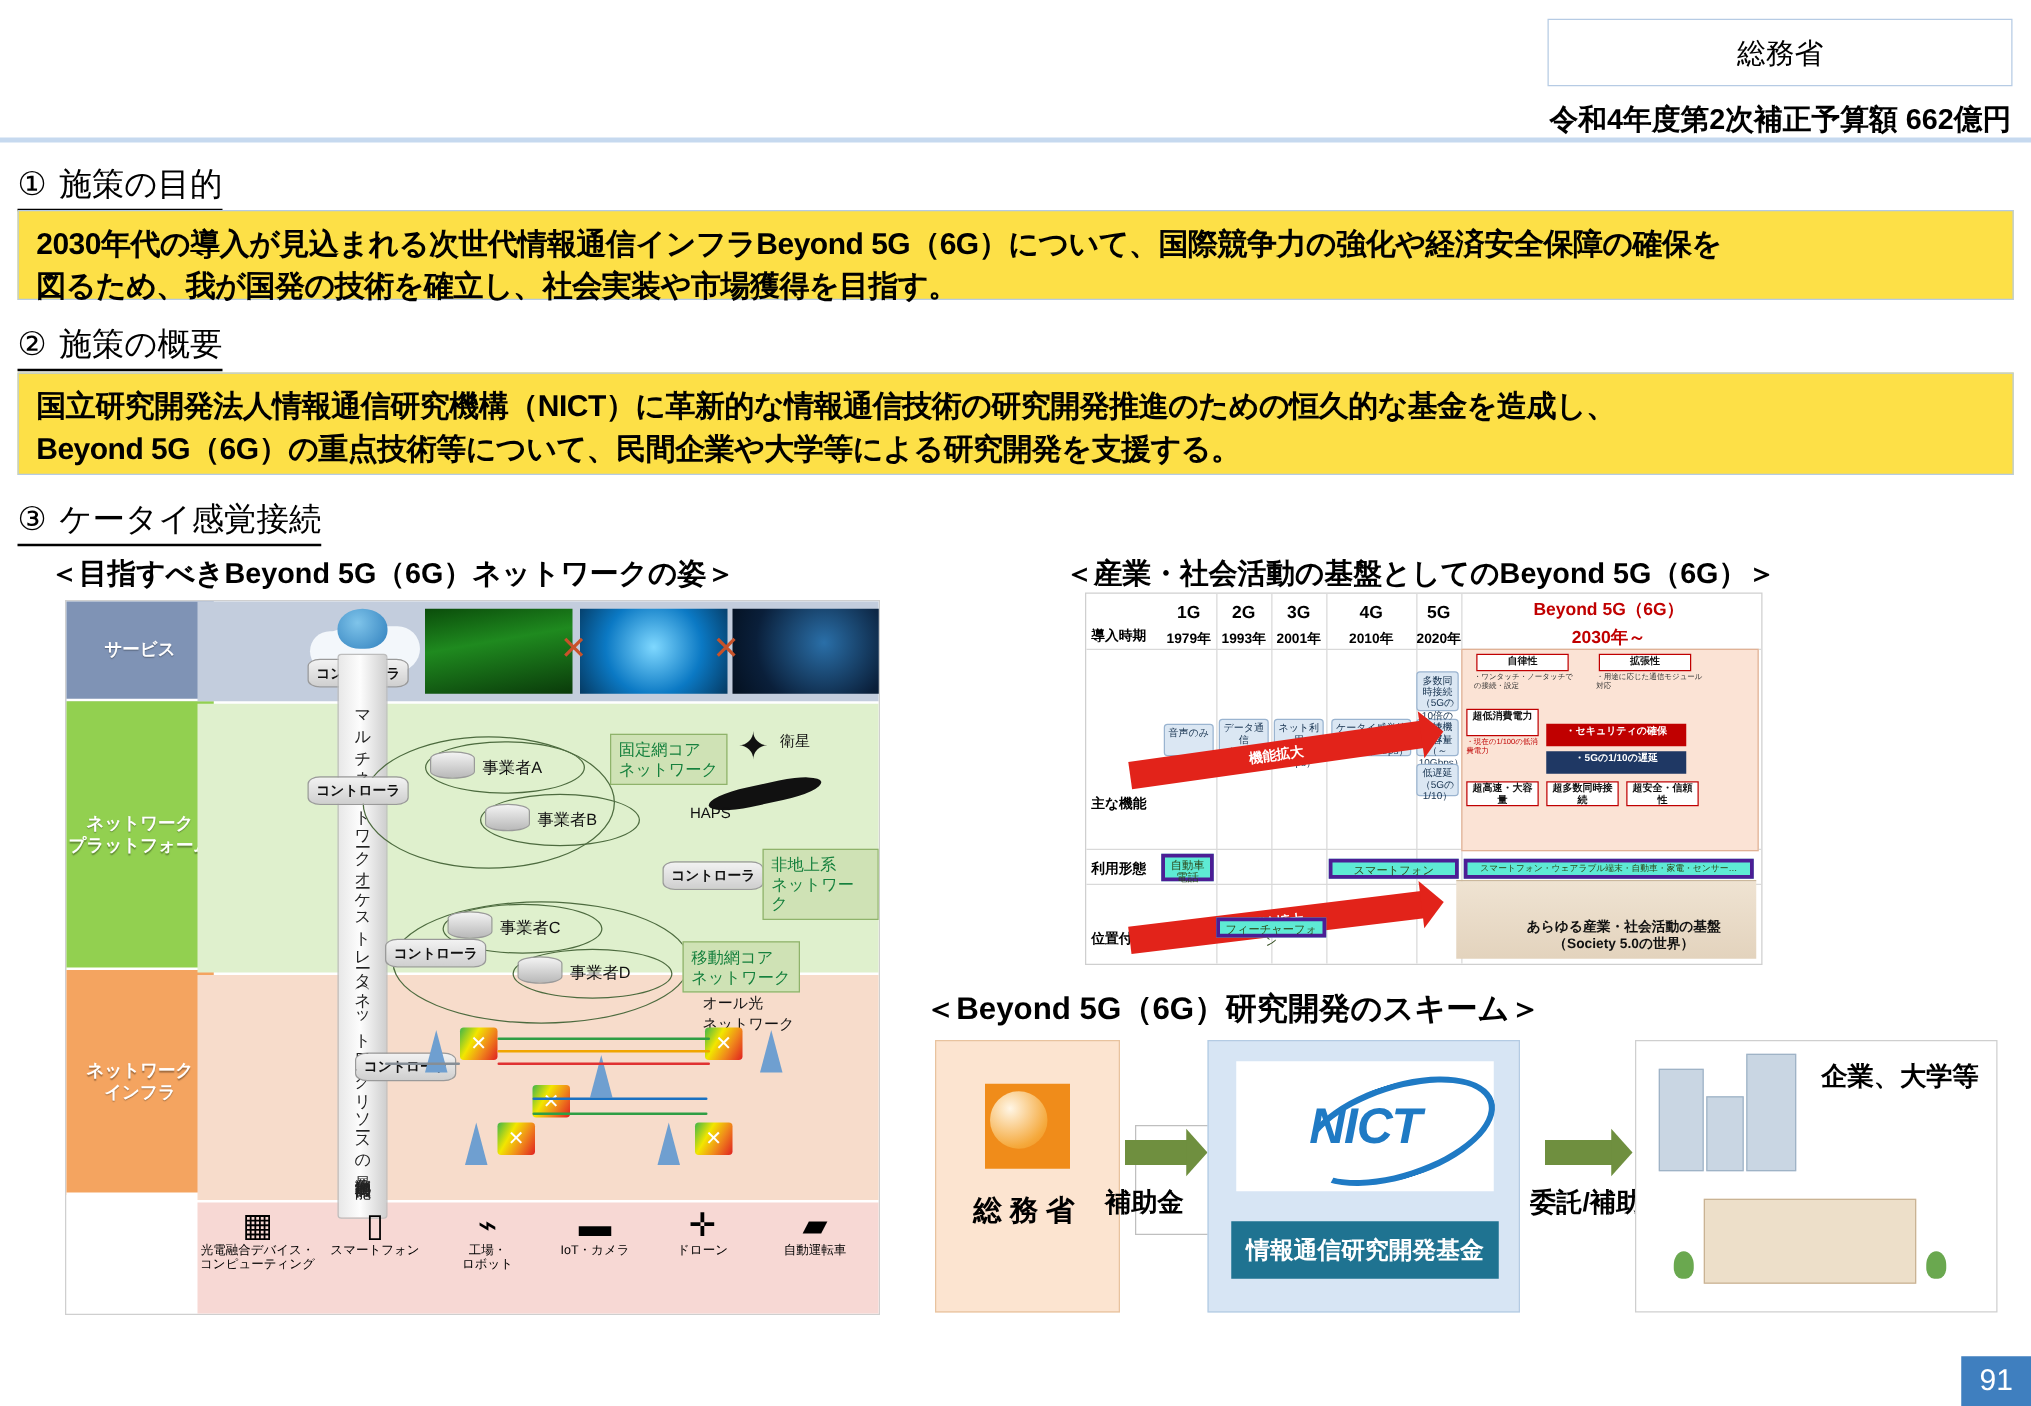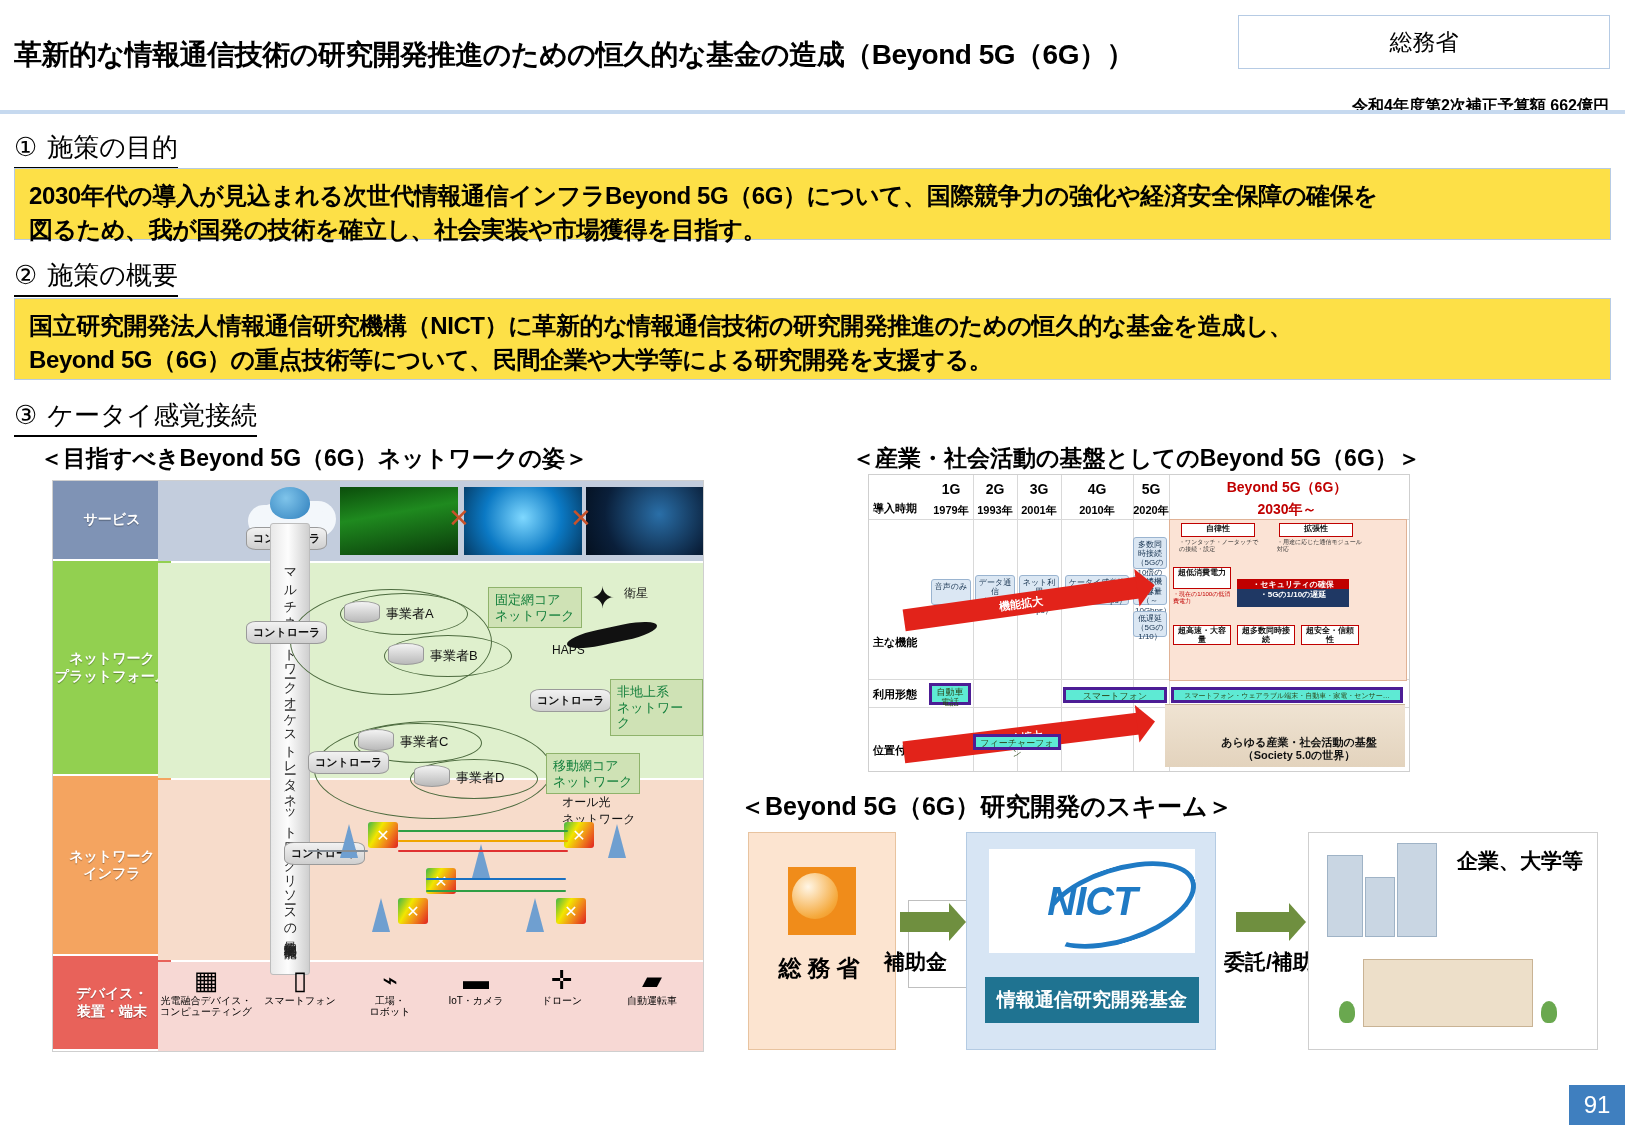--- a/index.html
+++ b/index.html
@@ -20,22 +20,22 @@
     font-size:28px;font-weight:bold;letter-spacing:-0.5px;
     white-space:nowrap;
   }
   .ministry-box{
     position:absolute;left:1238px;top:15px;width:370px;height:52px;
     border:1px solid #b6cbe4;background:#fff;
     display:flex;align-items:center;justify-content:center;
     font-size:23px;
   }
   .budget{
-    position:absolute;right:16px;top:96px;
-    font-size:16px;font-weight:bold;white-space:nowrap;
+    position:absolute;right:16px;top:80px;
+    font-size:23px;font-weight:bold;white-space:nowrap;
   }
   .header-rule{
     position:absolute;left:0;top:110px;width:1625px;height:4px;
     background:#c6d9ef;
   }
 
   
   .sec-head{
     position:absolute;font-size:26px;font-weight:normal;
     border-bottom:2px solid #000;padding-bottom:2px;white-space:nowrap;
@@ -307,21 +307,20 @@
     position:absolute;right:0;bottom:0;width:56px;height:40px;
     background:#3f7fbf;color:#fff;font-size:24px;
     display:flex;align-items:center;justify-content:center;
   }
 </style>
 </head>
 <body>
 
 <div class="page">
 
-  <div class="title">革新的な情報通信技術の研究開発推進のための恒久的な基金の造成（Beyond 5G（6G））</div>
   <div class="ministry-box">
     <span>総務省</span>
   </div>
   <div class="budget">令和4年度第2次補正予算額 662億円</div>
   <div class="header-rule"></div>
 
   <div class="sec-head" style="left:14px;top:130px;">
     <span class="num">①</span><span>施策の目的</span>
   </div>
   <div class="sec-box" style="left:14px;top:168px;width:1597px;height:72px;">
@@ -346,22 +345,20 @@
   <div class="sub-head" style="left:740px;top:790px;font-size:25px;">＜Beyond 5G（6G）研究開発のスキーム＞</div>
 
   <div class="net-fig">
 
     <div class="layer-col">
       <div class="layer l-service">サービス</div>
       <div class="layer l-platform" style="white-space:pre-line;">ネットワーク
 プラットフォーム</div>
       <div class="layer l-infra" style="white-space:pre-line;">ネットワーク
 インフラ</div>
-      <div class="layer l-device" style="white-space:pre-line;">デバイス・
-装置・端末</div>
     </div>
 
     <div class="stage">
       <div class="band b-service"></div>
       <div class="band b-platform"></div>
       <div class="band b-infra"></div>
       <div class="band b-device"></div>
 
       <div class="cloud" style="left:96px;top:22px;"></div>
       <div class="brain" style="left:112px;top:6px;"></div>
@@ -509,21 +506,21 @@
 
     <div class="b5g-panel"></div>
     <div class="whitechip" style="left:312px;top:48px;width:74px;height:14px;">自律性</div>
     <div class="whitechip" style="left:410px;top:48px;width:74px;height:14px;">拡張性</div>
     <div style="position:absolute;left:310px;top:64px;width:80px;font-size:6px;color:#333;line-height:1.2;">・ワンタッチ・ノータッチでの接続・設定</div>
     <div style="position:absolute;left:408px;top:64px;width:86px;font-size:6px;color:#333;line-height:1.2;">・用途に応じた通信モジュール対応</div>
 
     <div class="whitechip" style="left:304px;top:92px;width:58px;height:22px;white-space:pre-line;">超低消費電力</div>
     <div style="position:absolute;left:304px;top:116px;width:58px;font-size:6px;color:#c00000;line-height:1.2;">・現在の1/100の低消費電力</div>
     <div class="redchip" style="left:368px;top:104px;width:112px;height:18px;">・セキュリティの確保</div>
-    <div class="navychip" style="left:368px;top:114px;width:112px;height:18px;">・5Gの1/10の遅延</div>
+    <div class="navychip" style="left:368px;top:126px;width:112px;height:18px;">・5Gの1/10の遅延</div>
 
     <div class="whitechip" style="left:304px;top:150px;width:58px;height:20px;white-space:pre-line;">超高速・大容量</div>
     <div class="whitechip" style="left:368px;top:150px;width:58px;height:20px;">超多数同時接続</div>
     <div class="whitechip" style="left:432px;top:150px;width:58px;height:20px;">超安全・信頼性</div>
 
     <div class="redarrow" style="left:34px;top:118px;width:236px;transform:rotate(-8deg);">
       <span>機能拡大</span>
     </div>
     <div class="redarrow" style="left:34px;top:252px;width:236px;transform:rotate(-7deg);">
       <span>用途拡大</span>

